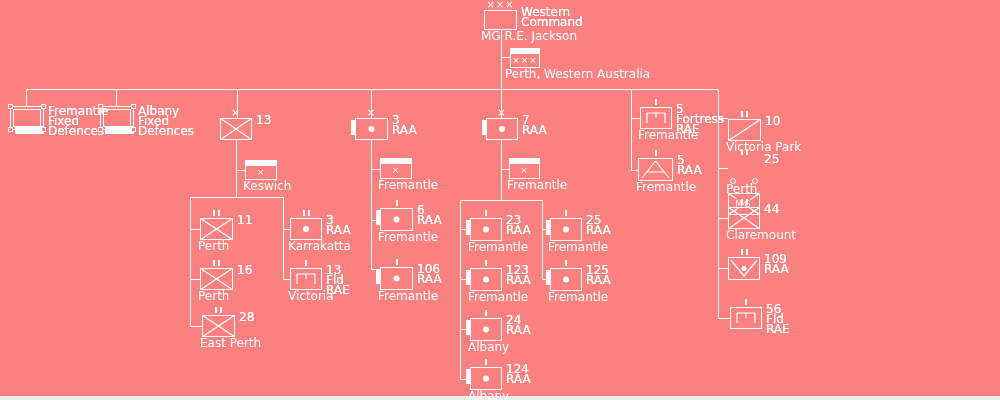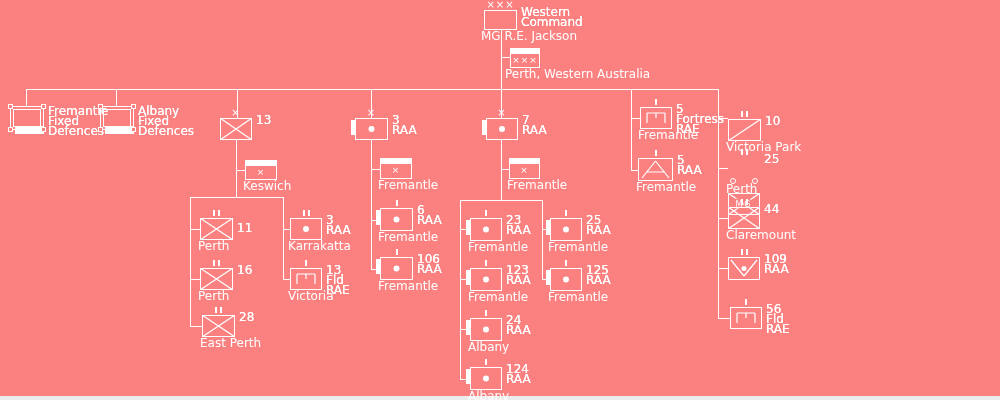--- a/index.html
+++ b/index.html
@@ -130,21 +130,21 @@
       <div class="box" style="width: 33px; height: 22px;">
         <svg width="33" height="22" viewBox="0 0 33 22" style="position: absolute; left: -1px; top: -1px;">
           <line x1="0" y1="0" x2="33" y2="22" stroke="#fff" stroke-width="1.2" fill="none"></line>
           <line x1="0" y1="22" x2="33" y2="0" stroke="#fff" stroke-width="1.2" fill="none"></line>
         </svg>
       </div>
       <div class="bars">
         <div class="bar"></div>
         <div class="bar"></div>
       </div>
-      <div class="rlabel" style="left: 37px; top: -3px; margin-top: 8px;">11</div>
+      <div class="rlabel" style="left: 37px; top: -3px;">11</div>
       <div class="blabel" style="left: -2px; top: 23px;">Perth</div>
     </div>
     <div class="unit" style="left: 200px; top: 268px; width: 33px; height: 22px;">
       <div class="box" style="width: 33px; height: 22px;">
         <svg width="33" height="22" viewBox="0 0 33 22" style="position: absolute; left: -1px; top: -1px;">
           <line x1="0" y1="0" x2="33" y2="22" stroke="#fff" stroke-width="1.2" fill="none"></line>
           <line x1="0" y1="22" x2="33" y2="0" stroke="#fff" stroke-width="1.2" fill="none"></line>
         </svg>
       </div>
       <div class="bars">
@@ -220,21 +220,21 @@
         </svg>
       </div>
       <div class="tab" style="left: -4px; top: 2px; width: 4px; height: 15px;"></div>
       <div class="bars">
         <div class="bar"></div>
       </div>
       <div class="rlabel" style="left: 37px; top: -3px;">6
 RAA</div>
       <div class="blabel" style="left: -2px; top: 24px;">Fremantle</div>
     </div>
-    <div class="unit" style="left: 380px; top: 257px; width: 33px; height: 24px;">
+    <div class="unit" style="left: 380px; top: 267px; width: 33px; height: 24px;">
       <div class="box" style="width: 33px; height: 23px;">
         <svg width="33" height="23" viewBox="0 0 33 23" style="position: absolute; left: -1px; top: -1px;">
           <circle cx="16.5" cy="11.5" r="3" fill="#fff"></circle>
         </svg>
       </div>
       <div class="tab" style="left: -4px; top: 2px; width: 4px; height: 15px;"></div>
       <div class="bars">
         <div class="bar"></div>
       </div>
       <div class="rlabel" style="left: 37px; top: -3px;">106

